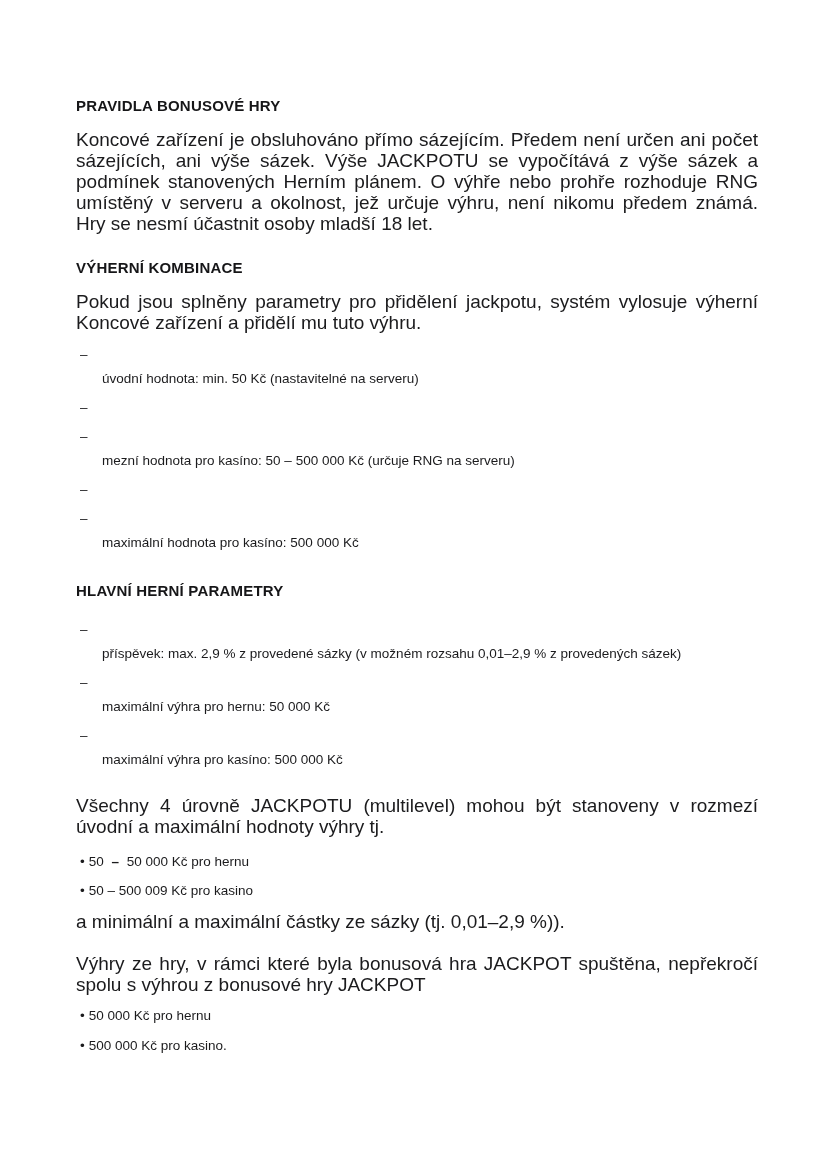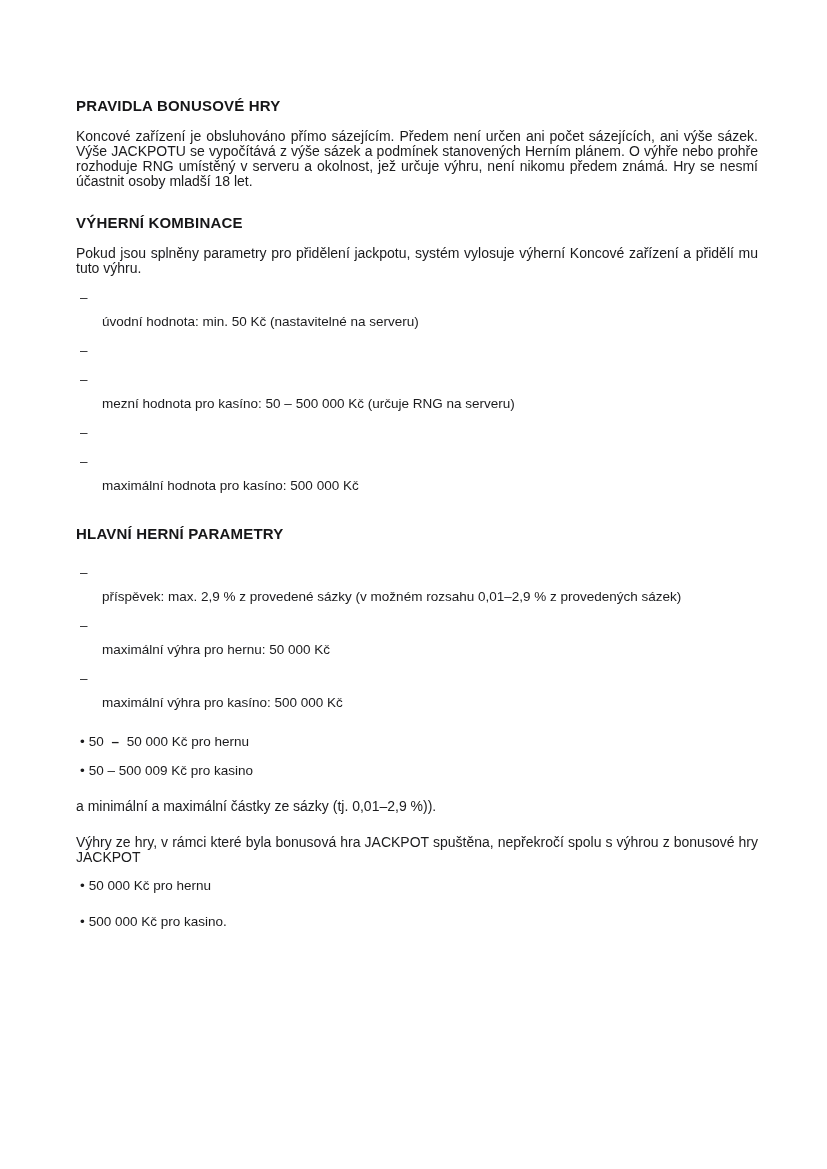--- a/index.html
+++ b/index.html
@@ -24,22 +24,22 @@
     font-size: 15px;
     line-height: 20px;
     font-weight: 700;
     letter-spacing: 0.2px;
     color: #161618;
   }
   .h-first { margin: 0 0 9px 0; }
   .h-next  { margin: 20px 0 9px 0; }
   .h-params { margin: 20px 0 10px 0; }
   .para {
-    font-size: 14px;
-    line-height: 15px;
+    font-size: 19px;
+    line-height: 21px;
     text-align: justify;
   }
   .dash-list { margin-top: 3px; }
   .dash-list.tight { margin-top: 0; }
   .dash-item {
     display: flex;
     font-size: 13.5px;
     line-height: 21px;
   }
   .dash-marker {
@@ -48,23 +48,23 @@
   }
   .dash-text { white-space: pre-wrap; margin-top: 24px; }
   .bullet-list-levels { margin-top: 8px; }
   .bullet-list-limits { margin-top: 4px; }
   .bullet-item {
     font-size: 13.5px;
     line-height: 21px;
     white-space: pre-wrap;
   }
   .bullet-list-levels .bullet-item + .bullet-item { margin-top: 4px; }
-  .bullet-list-limits .bullet-item + .bullet-item { margin-top: 11px; }
+  .bullet-list-limits .bullet-item + .bullet-item { margin-top: 5px; }
   .sp-levels  { margin-top: 17px; }
-  .sp-minmax  { margin-top: 12px; }
+  .sp-minmax  { margin-top: 4px; }
   .sp-limits  { margin-top: 17px; }
   .bold-dash { font-weight: 700; }
 </style>
 </head>
 <body>
 
 <div class="page">
   <div class="content">
 
     <div class="doc-heading h-first">PRAVIDLA BONUSOVÉ HRY</div>
@@ -102,20 +102,21 @@
       <div class="dash-item">
         <span class="dash-marker">–</span>
         <span class="dash-text">maximální výhra pro hernu: 50 000 Kč</span>
       </div>
       <div class="dash-item">
         <span class="dash-marker">–</span>
         <span class="dash-text">maximální výhra pro kasíno: 500 000 Kč</span>
       </div>
     </div>
 
+    <p class="para sp-levels">Všechny 4 úrovně JACKPOTU (multilevel) mohou být stanoveny v rozmezí úvodní a maximální hodnoty výhry tj.</p>
 
     <div class="bullet-list-levels">
       <div class="bullet-item"><span>•</span><span>50 </span><span class="bold-dash">–</span><span> 50 000 Kč pro hernu</span></div>
       <div class="bullet-item"><span>•</span><span>50 – 500 009 Kč pro kasino</span></div>
     </div>
 
     <p class="para sp-minmax">a minimální a maximální částky ze sázky (tj. 0,01–2,9 %)).</p>
 
     <p class="para sp-limits">Výhry ze hry, v rámci které byla bonusová hra JACKPOT spuštěna, nepřekročí spolu s výhrou z bonusové hry JACKPOT</p>
 

